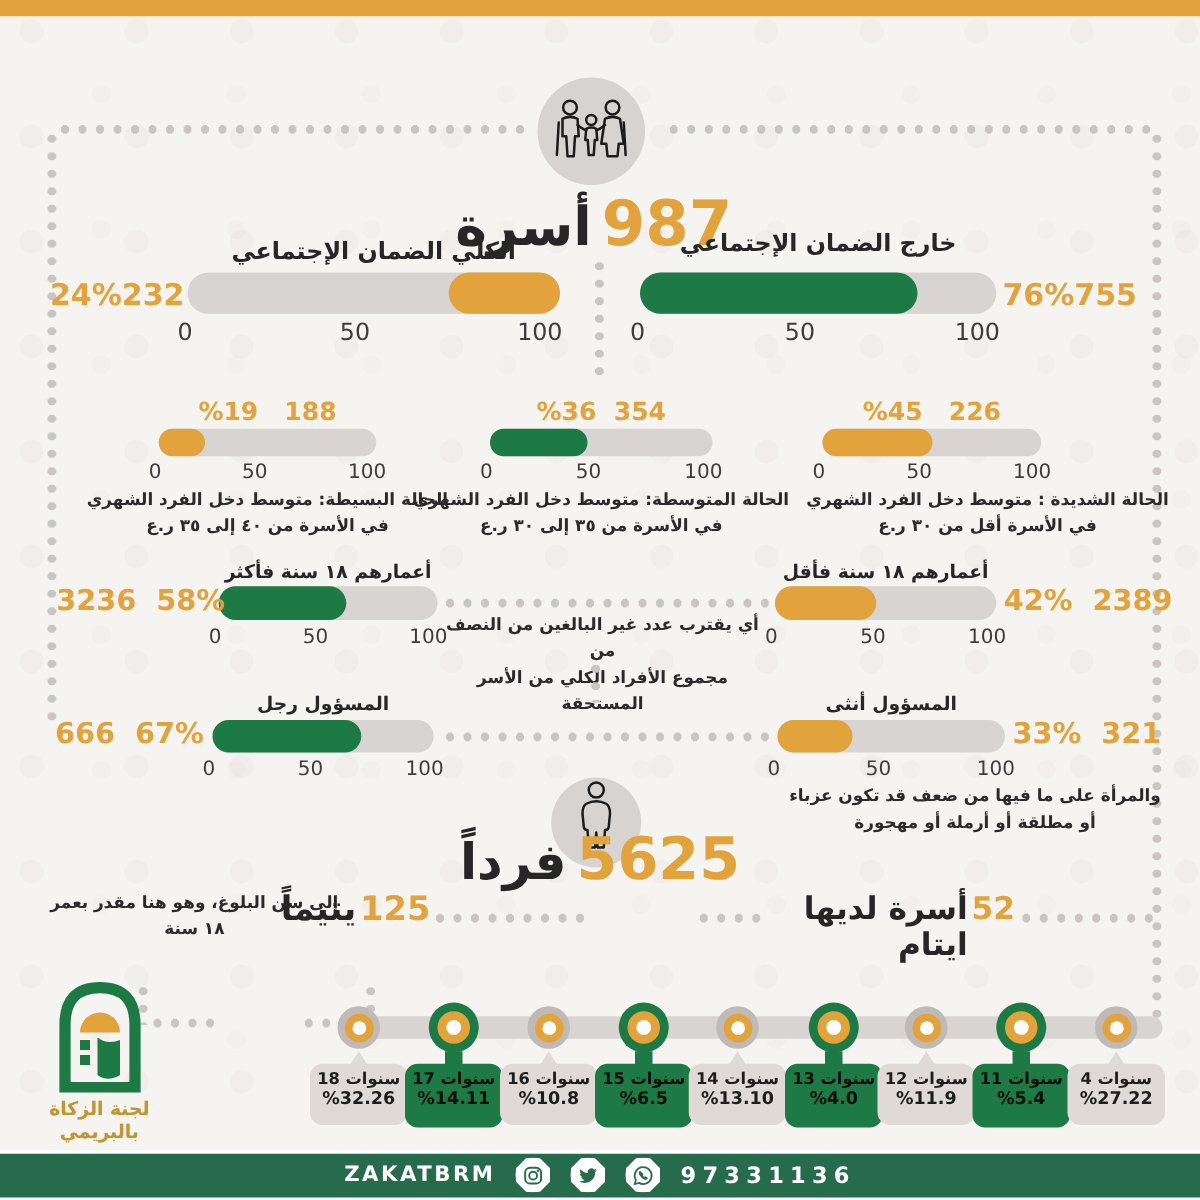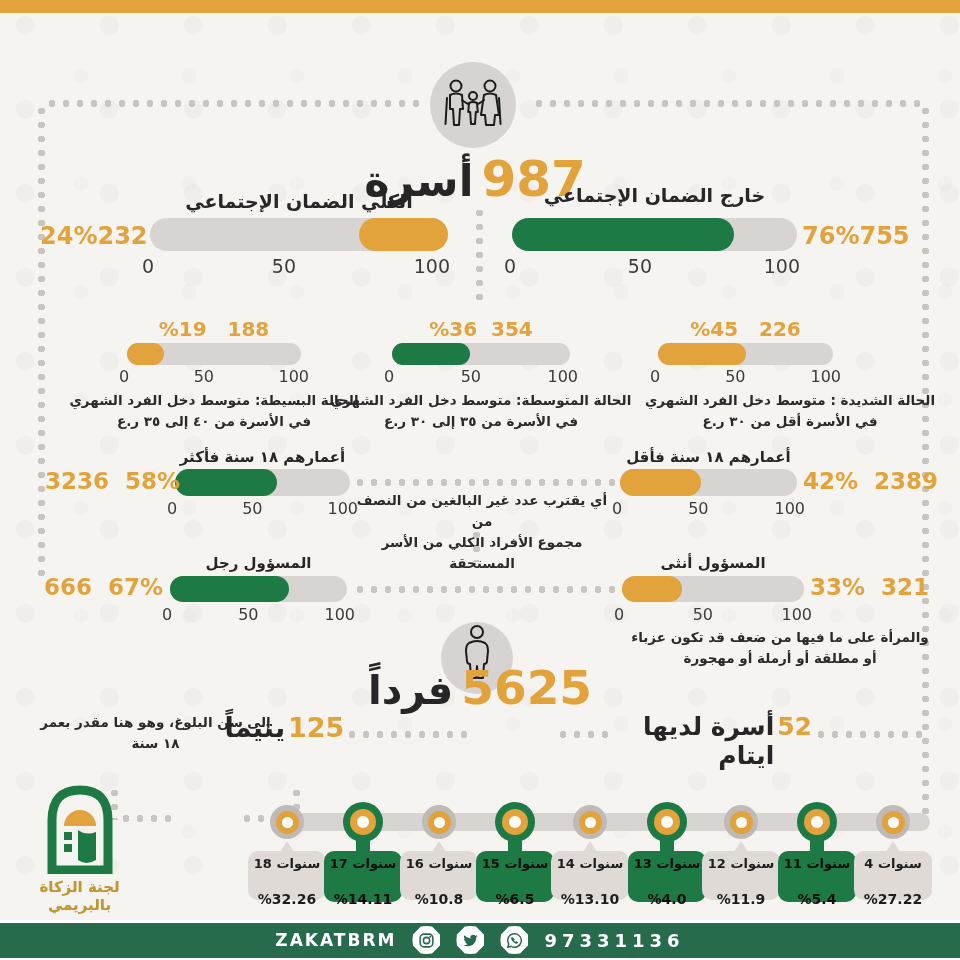--- a/index.html
+++ b/index.html
@@ -44,21 +44,21 @@
   .tl-node.gray{background:#BFBAB6;width:34px;height:34px;}
   .tl-node.gray .ring{width:23px;height:23px;}
   .tl-node.gray .core{width:11px;height:11px;}
   .tl-node.green{background:#1E7A44;width:40px;height:40px;}
   .tl-node.green .ring{width:26px;height:26px;}
   .tl-node.green .core{width:12px;height:12px;}
   .bubble{border-radius:10px;text-align:center;font-weight:bold;padding-top:5px;z-index:3;}
   .bubble.gray{background:#DFDAD6;color:#1D1D1D;}
   .bubble.green{background:#1E7A44;color:#0E0E0E;}
   .bubble .l1{font-size:13px;direction:ltr;}
-  .bubble .l2{font-size:14px;direction:ltr;margin-top:20px;}
+  .bubble .l2{font-size:14px;direction:ltr;}
   .tail{width:0;height:0;border-left:7px solid transparent;border-right:7px solid transparent;z-index:2;}
   .tail.gray{border-bottom:11px solid #DFDAD6;}
   .tail.green{border-bottom:11px solid #1E7A44;}
 
   
   .footer{left:0;top:920px;width:960px;height:40px;background:#276B4D;border-top:3px solid #fff;}
   .footer .innerline{position:absolute;left:0;right:0;bottom:3px;height:2px;background:#fff;}
   .footer .content{position:absolute;left:0;top:0;width:100%;height:34px;display:flex;align-items:center;justify-content:center;gap:16px;}
   .handle{color:#fff;font-weight:bold;font-size:17px;letter-spacing:2px;}
   .phone{color:#fff;font-weight:bold;font-size:18px;letter-spacing:5px;}

